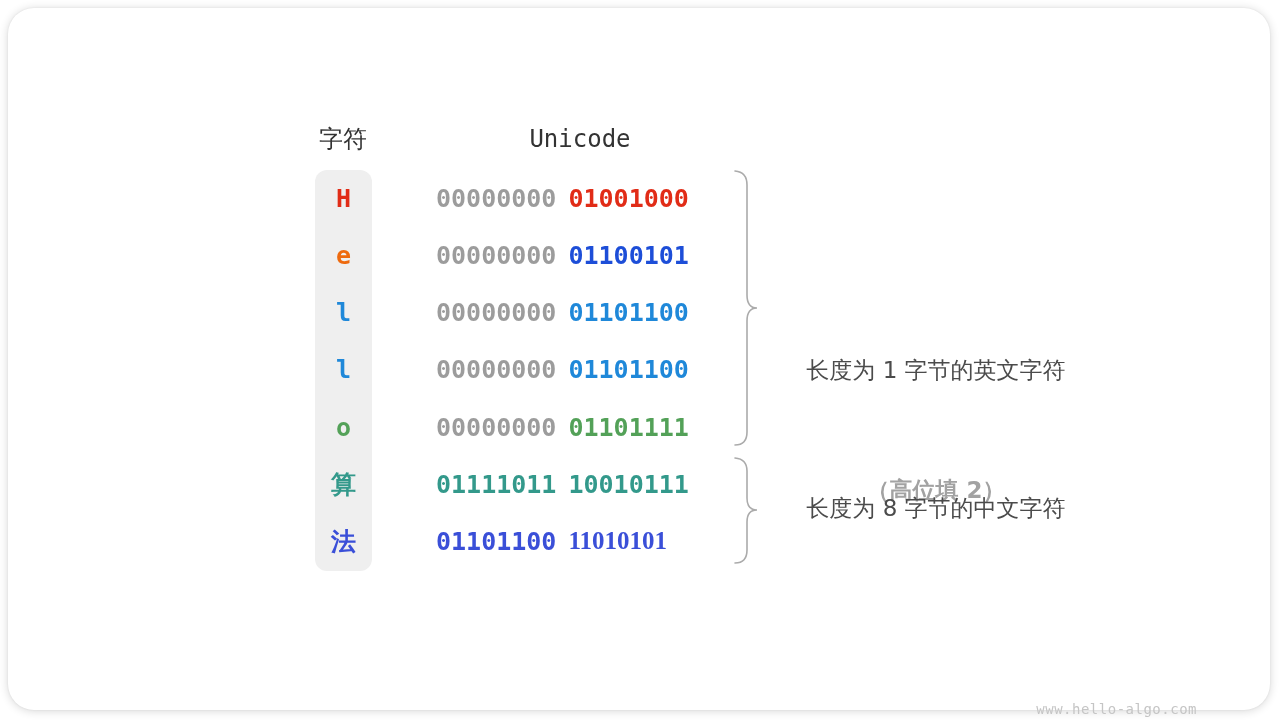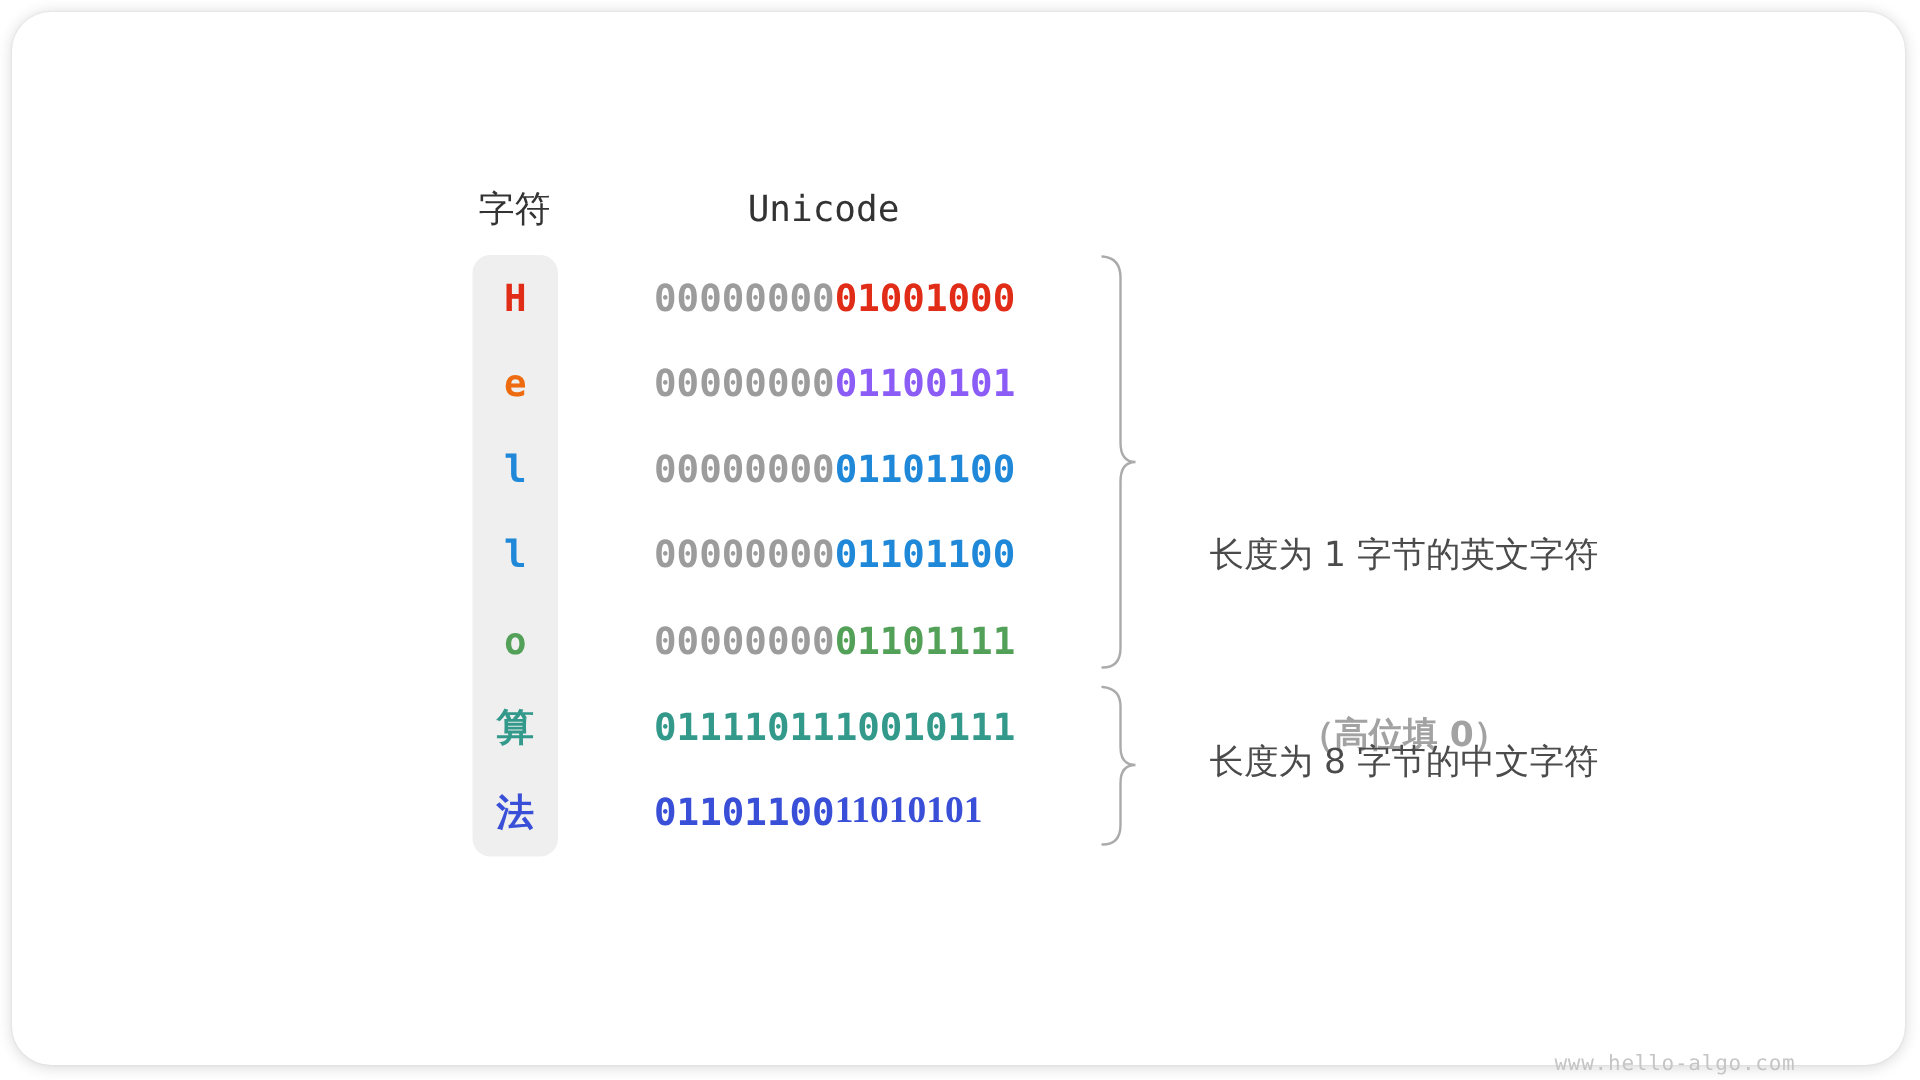--- a/index.html
+++ b/index.html
@@ -35,21 +35,21 @@
     font-weight: normal;
     color: #333333;
   }
   .char-header {
     left: 299px;
     width: 72px;
     font-size: 24px;
     font-family: "DejaVu Sans", sans-serif;
   }
   .unicode-header {
-    left: 413px;
+    left: 444px;
     width: 256px;
     font-size: 24px;
     font-family: "DejaVu Sans Mono", monospace;
   }
   .char-column-bg {
     position: absolute;
     left: 307px;
     top: 162px;
     width: 57px;
     height: 401px;
@@ -80,20 +80,21 @@
     top: 162px;
     width: 270px;
     height: 400px;
     display: flex;
     flex-direction: column;
   }
   .bin-row {
     flex: 1;
     display: flex;
     align-items: center;
+    gap: 12px;
     font-family: "DejaVu Sans Mono", monospace;
     font-size: 25px;
     font-weight: bold;
     white-space: pre;
   }
   .braces {
     position: absolute;
     left: 0;
     top: 0;
     width: 1280px;
@@ -144,35 +145,35 @@
         <div class="char-cell" style="color: rgb(238, 106, 14);">e</div>
         <div class="char-cell" style="color: rgb(31, 136, 217);">l</div>
         <div class="char-cell" style="color: rgb(31, 136, 217);">l</div>
         <div class="char-cell" style="color: rgb(83, 161, 88);">o</div>
         <div class="char-cell" style="color: rgb(51, 153, 139);">算</div>
         <div class="char-cell" style="color: rgb(58, 79, 216);">法</div>
       </div>
 
     <div class="binary-column">
         <div class="bin-row"><span class="byte" style="color: rgb(156, 156, 156);">00000000</span><span class="byte" style="color: rgb(225, 44, 23);">01001000</span></div>
-        <div class="bin-row"><span class="byte" style="color: rgb(156, 156, 156);">00000000</span><span class="byte" style="color: #8b5cf6;">01100101</span></div>
+        <div class="bin-row"><span class="byte" style="color: rgb(156, 156, 156);">00000000</span><span class="byte" style="color: #1d4ed8;">01100101</span></div>
         <div class="bin-row"><span class="byte" style="color: rgb(156, 156, 156);">00000000</span><span class="byte" style="color: rgb(31, 136, 217);">01101100</span></div>
         <div class="bin-row"><span class="byte" style="color: rgb(156, 156, 156);">00000000</span><span class="byte" style="color: rgb(31, 136, 217);">01101100</span></div>
         <div class="bin-row"><span class="byte" style="color: rgb(156, 156, 156);">00000000</span><span class="byte" style="color: rgb(83, 161, 88);">01101111</span></div>
         <div class="bin-row"><span class="byte" style="color: rgb(51, 153, 139);">01111011</span><span class="byte" style="color: rgb(51, 153, 139);">10010111</span></div>
         <div class="bin-row"><span class="byte" style="color: rgb(58, 79, 216);">01101100</span><span class="byte" style="color: rgb(58, 79, 216); font-family: Liberation Serif, serif;">11010101</span></div>
       </div>
 
     <svg class="braces" viewBox="0 0 1280 720">
       <path d="M 727 163 Q 739 164 739 177 L 739 287 Q 739 300 749 300 Q 739 300 739 313 L 739 424 Q 739 437 727 437" fill="none" stroke="#ababab" stroke-width="1.6" stroke-linecap="round"></path>
       <path d="M 727 450 Q 739 451 739 463 L 739 490 Q 739 502 749 502 Q 739 502 739 514 L 739 542 Q 739 555 727 555" fill="none" stroke="#ababab" stroke-width="1.6" stroke-linecap="round"></path>
     </svg>
 
     <div class="annotation annotation-1">
       <div>长度为 1 字节的英文字符</div>
-      <div class="muted">（高位填 0）</div>
+      <div class="muted">（高位填 2）</div>
     </div>
 
     <div class="annotation annotation-2">长度为 8 字节的中文字符</div>
 
     <div class="watermark">www.hello-algo.com</div>
   </div>
 </div>
 
 </body></html>

